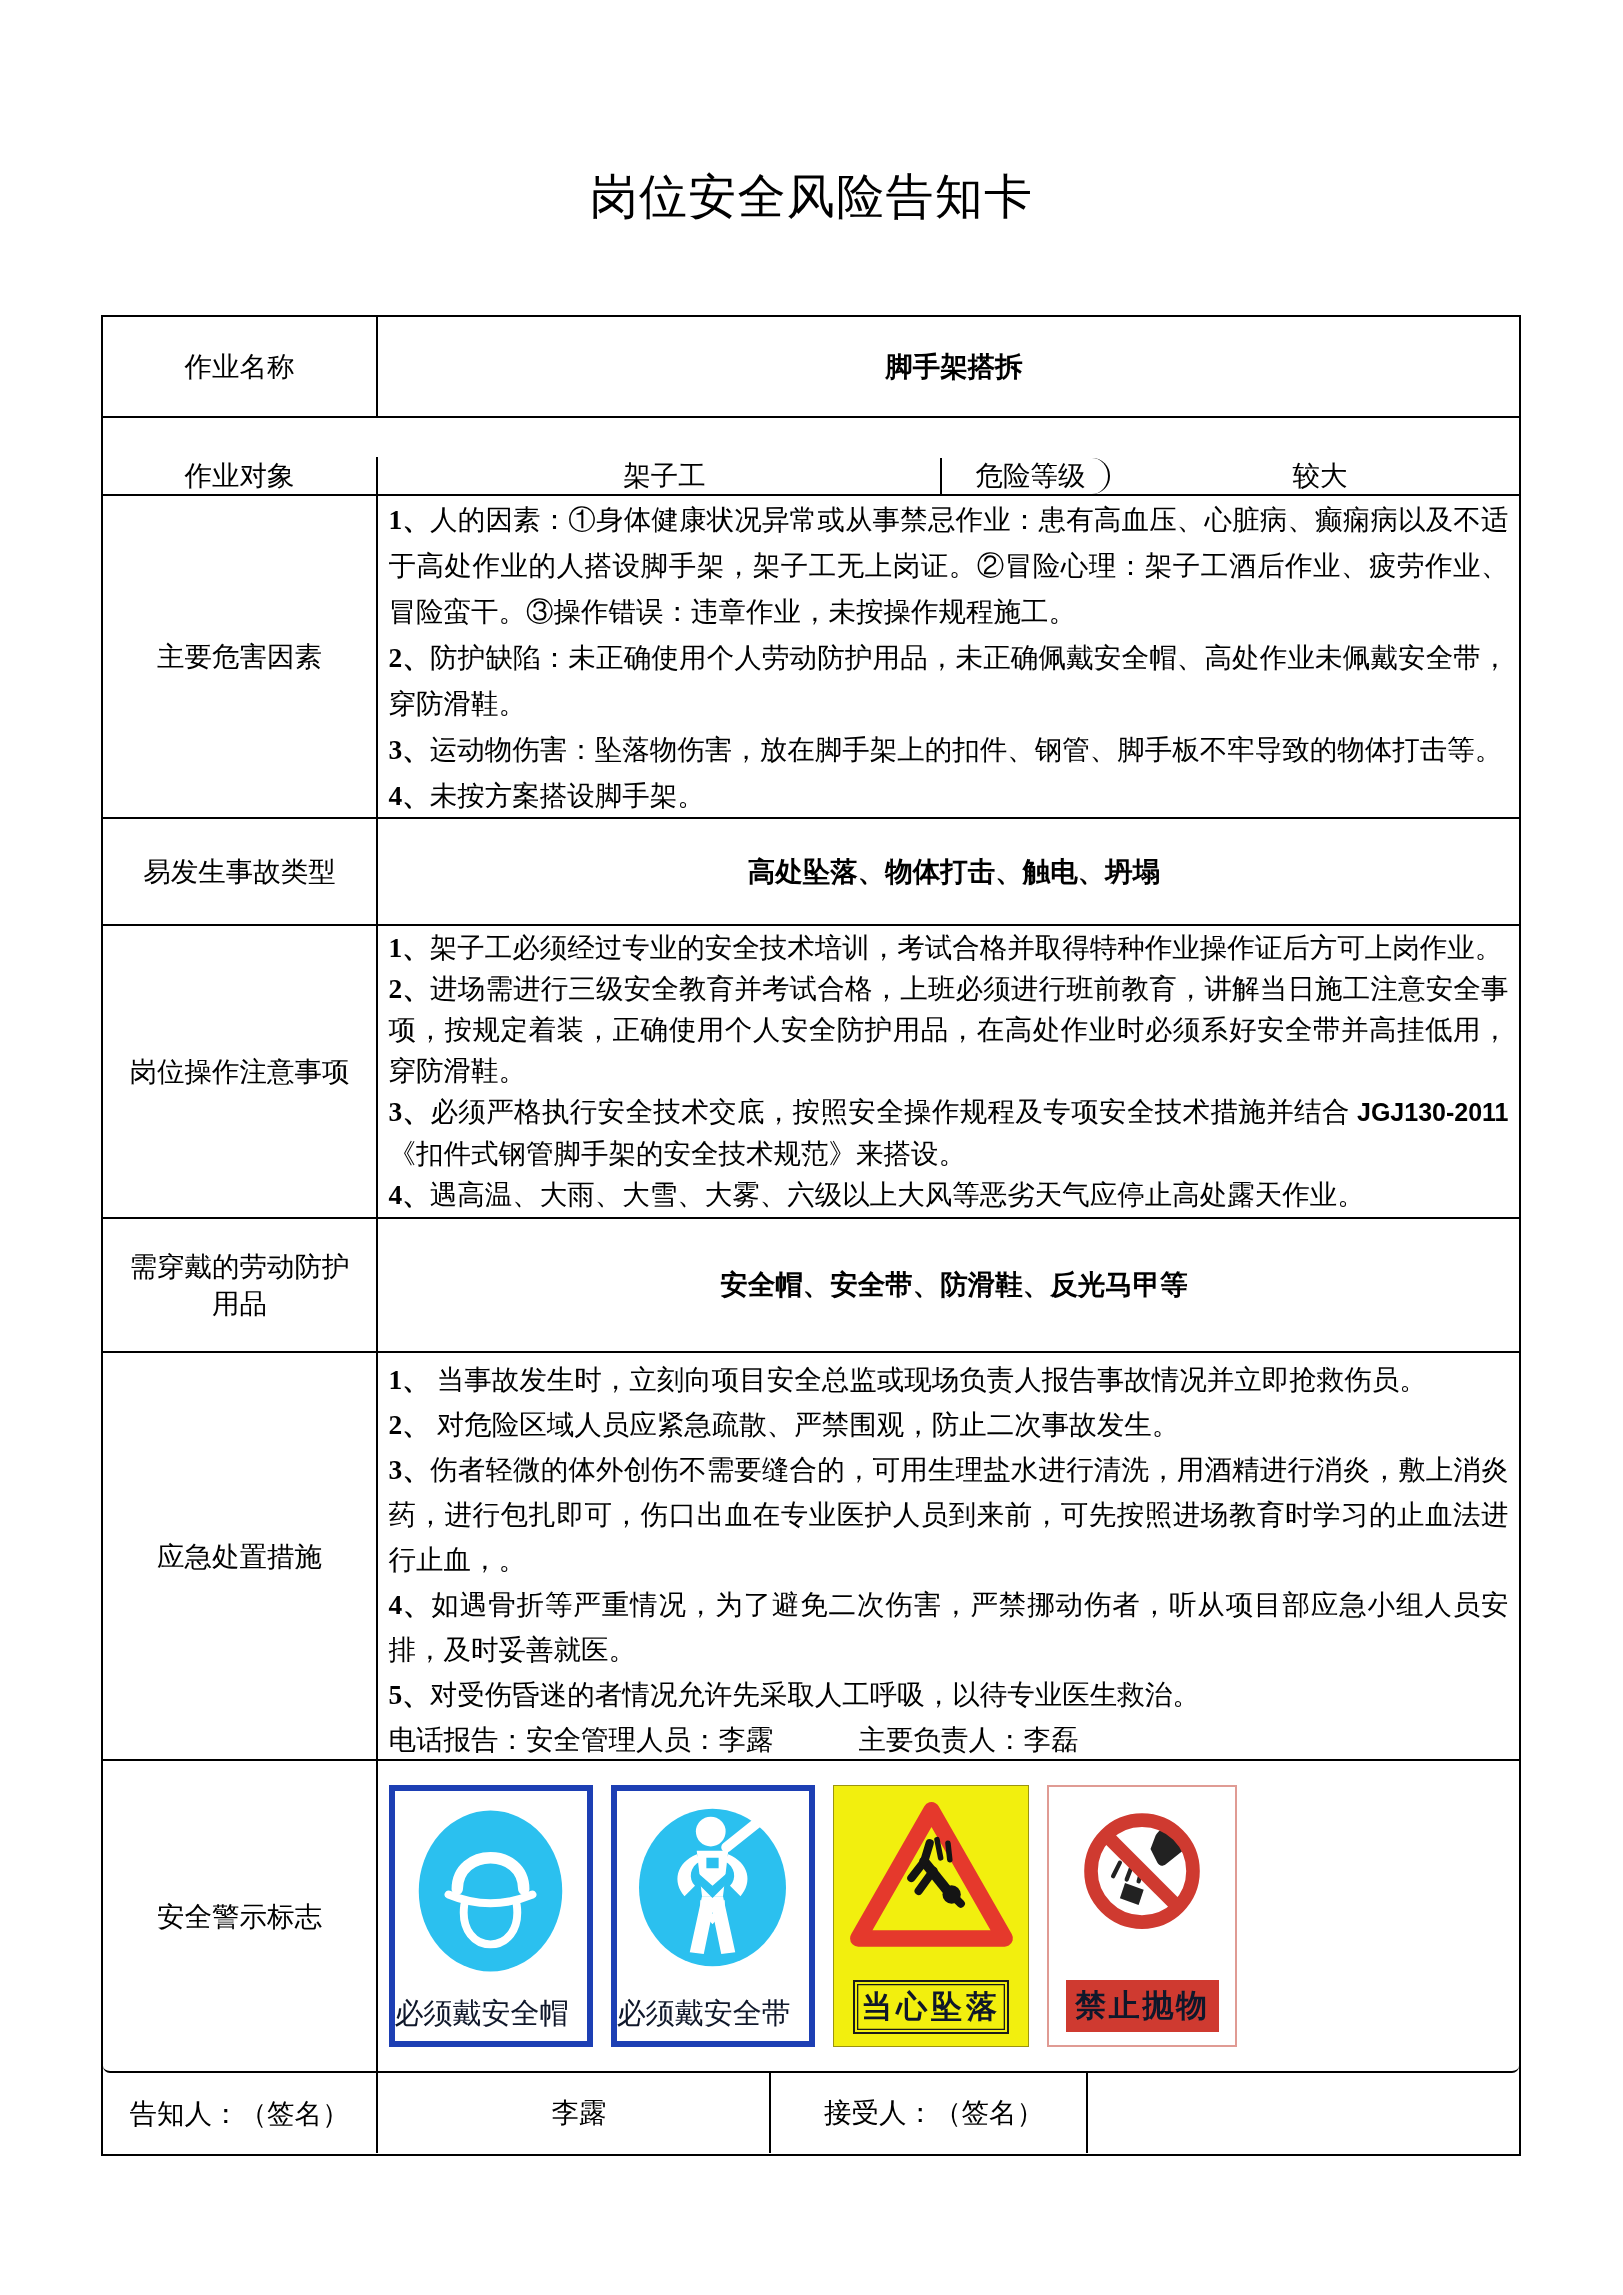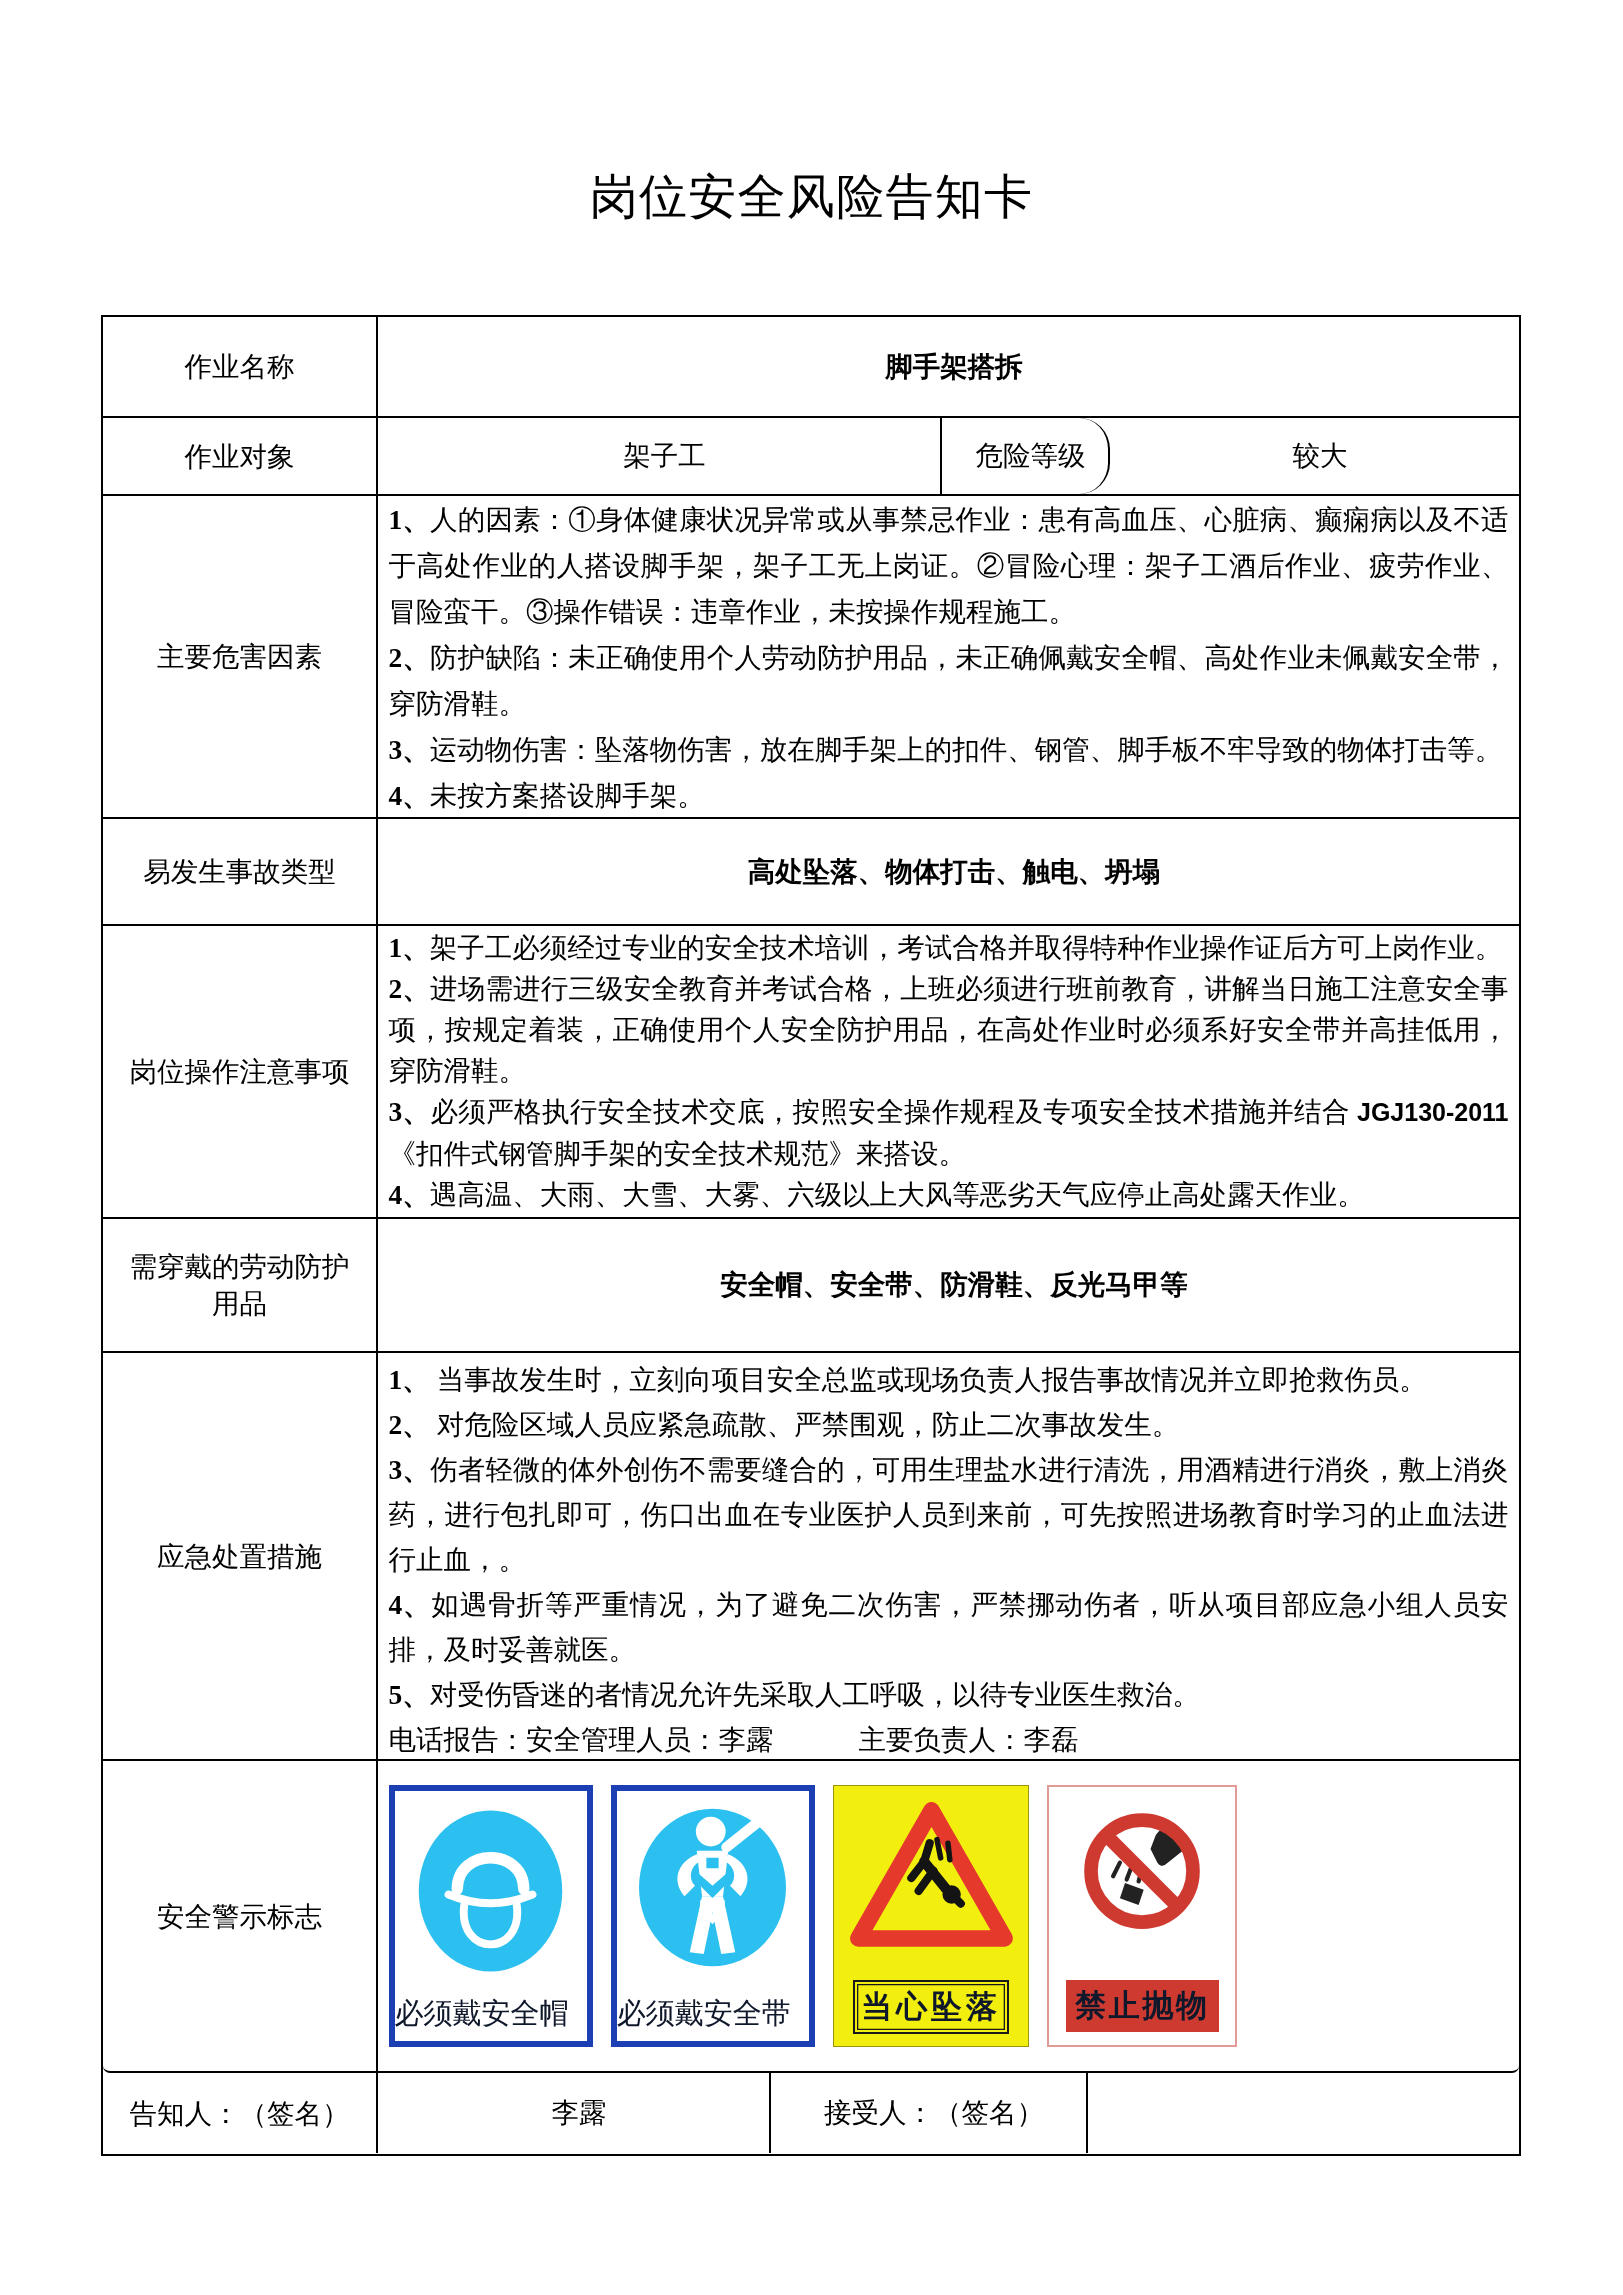--- a/index.html
+++ b/index.html
@@ -82,21 +82,21 @@
 
 <div class="page-title">岗位安全风险告知卡</div>
 
 <div class="tbl">
 
   <div class="row" style="height:101px;">
     <div class="cell label-cell">作业名称</div>
     <div class="cell center-cell bold">脚手架搭拆</div>
   </div>
 
-  <div class="row" style="height:78px;">
+  <div class="row" style="height:78px;align-items:flex-end;">
     <div class="cell label-cell">作业对象</div>
     <div class="cell center-cell w862">架子工</div>
     <div class="cell center-cell w257">危险等级</div>
     <div class="cell center-cell">较大</div>
   </div>
 
   <div class="row lh70" style="height:323px;">
     <div class="cell label-cell">主要危害因素</div>
     <div class="cell text-cell">
       <p class="para"><span class="num">1、</span><span>人的因素：①身体健康状况异常或从事禁忌作业：患有高血压、心脏病、癫痫病以及不适于高处作业的人搭设脚手架，架子工无上岗证。②冒险心理：架子工酒后作业、疲劳作业、冒险蛮干。③操作错误：违章作业，未按操作规程施工。</span></p>

